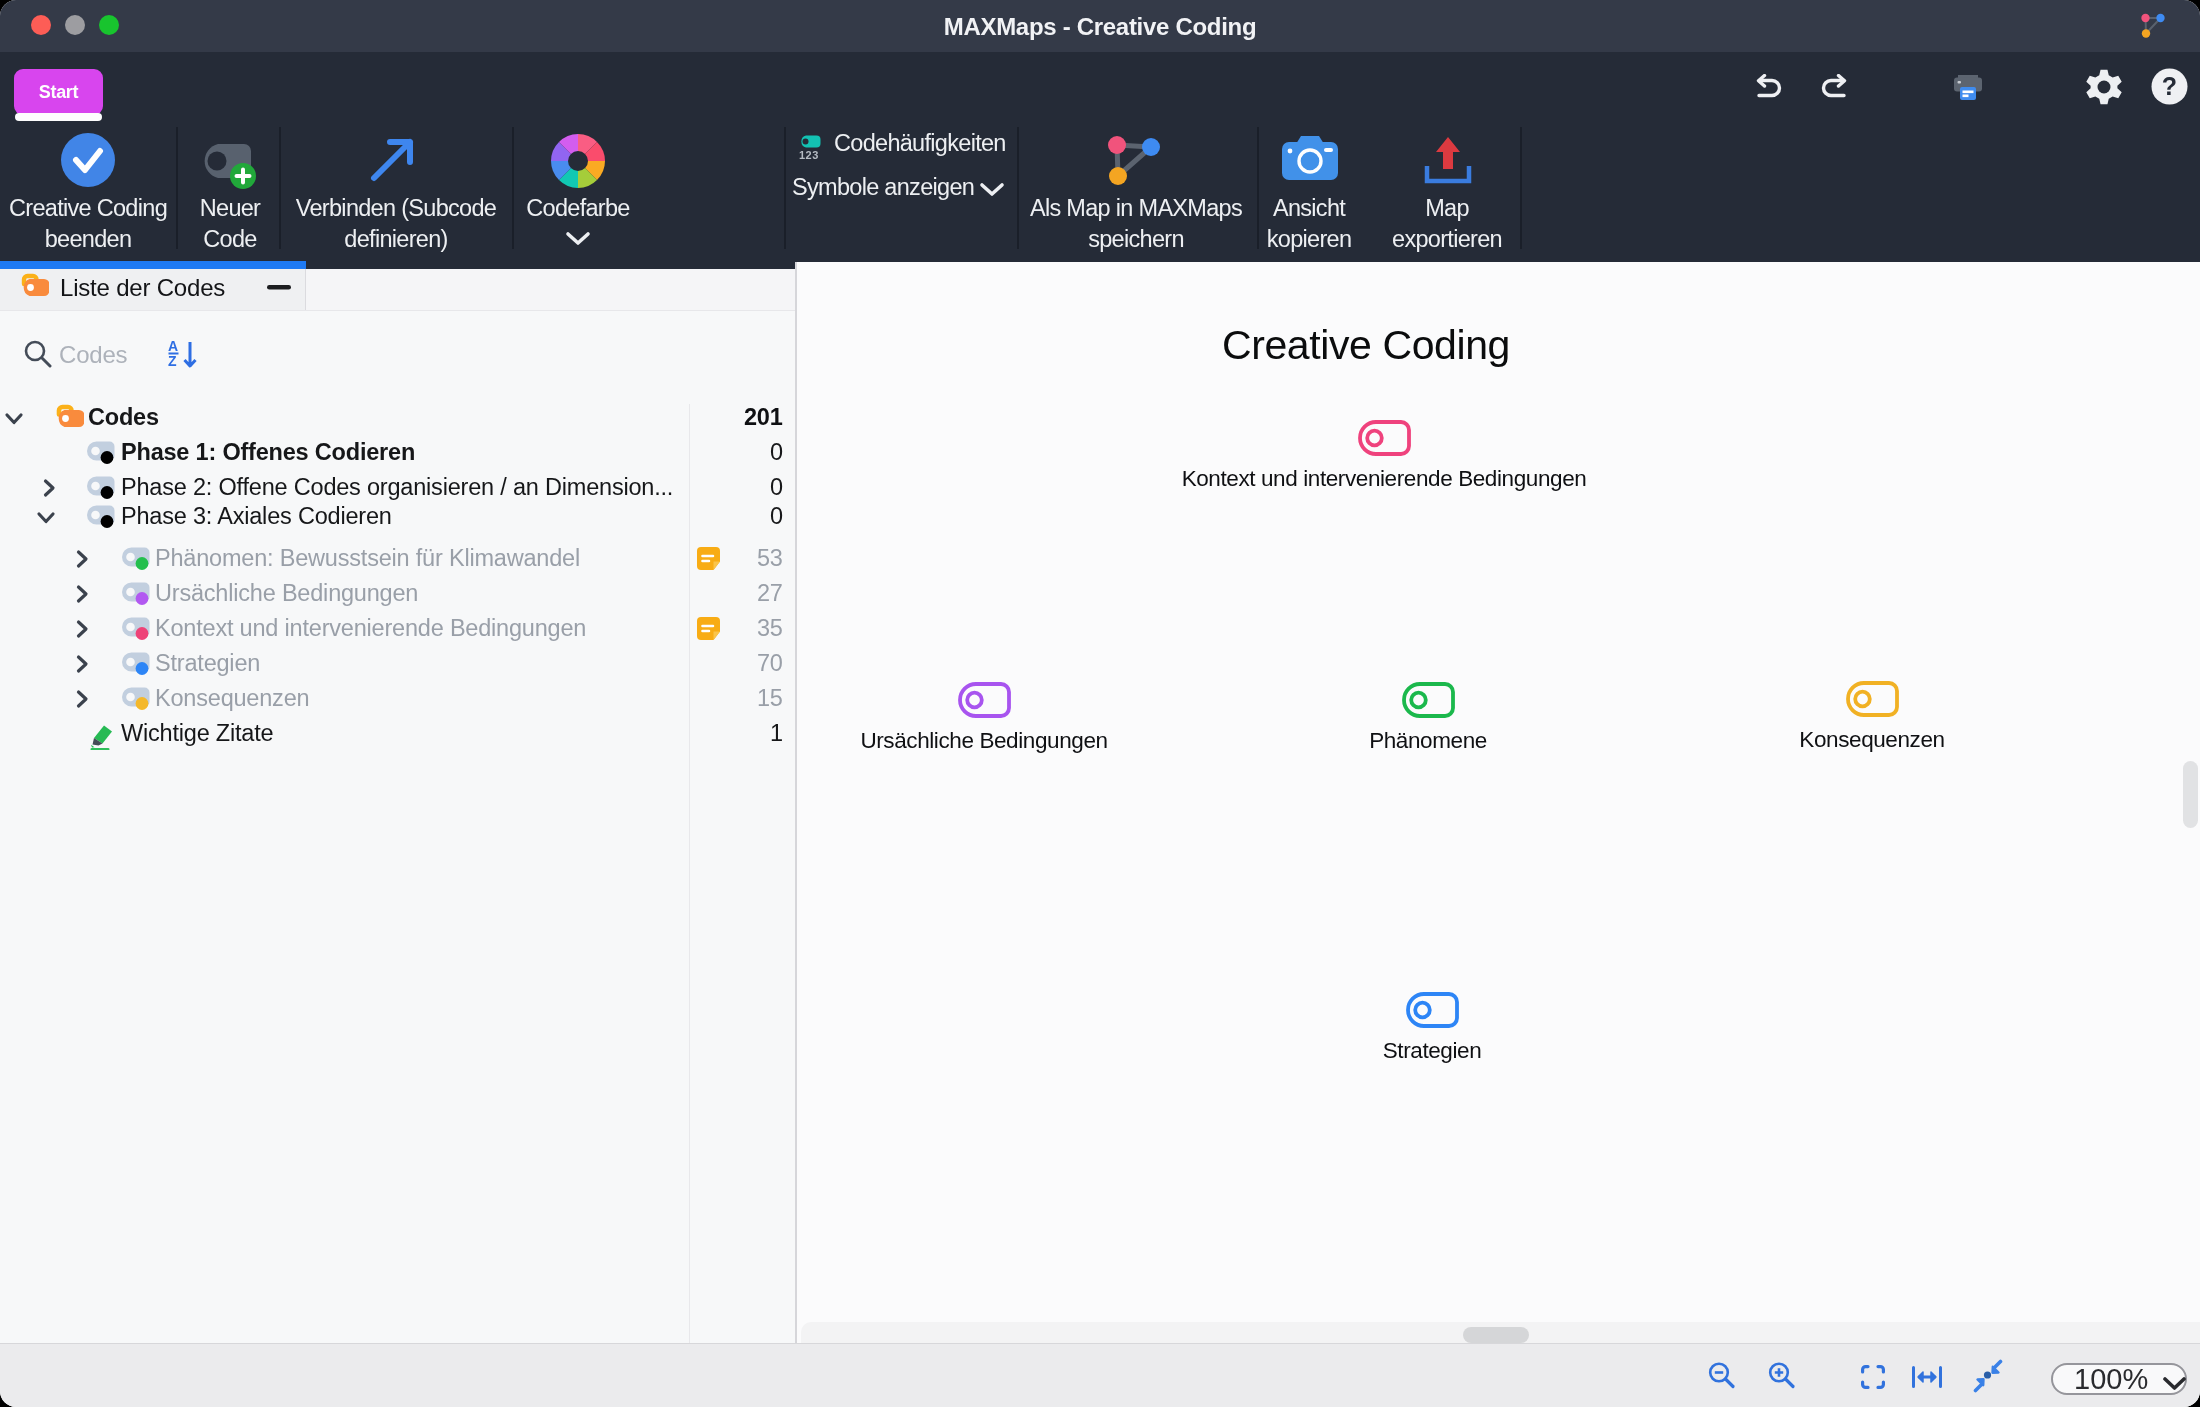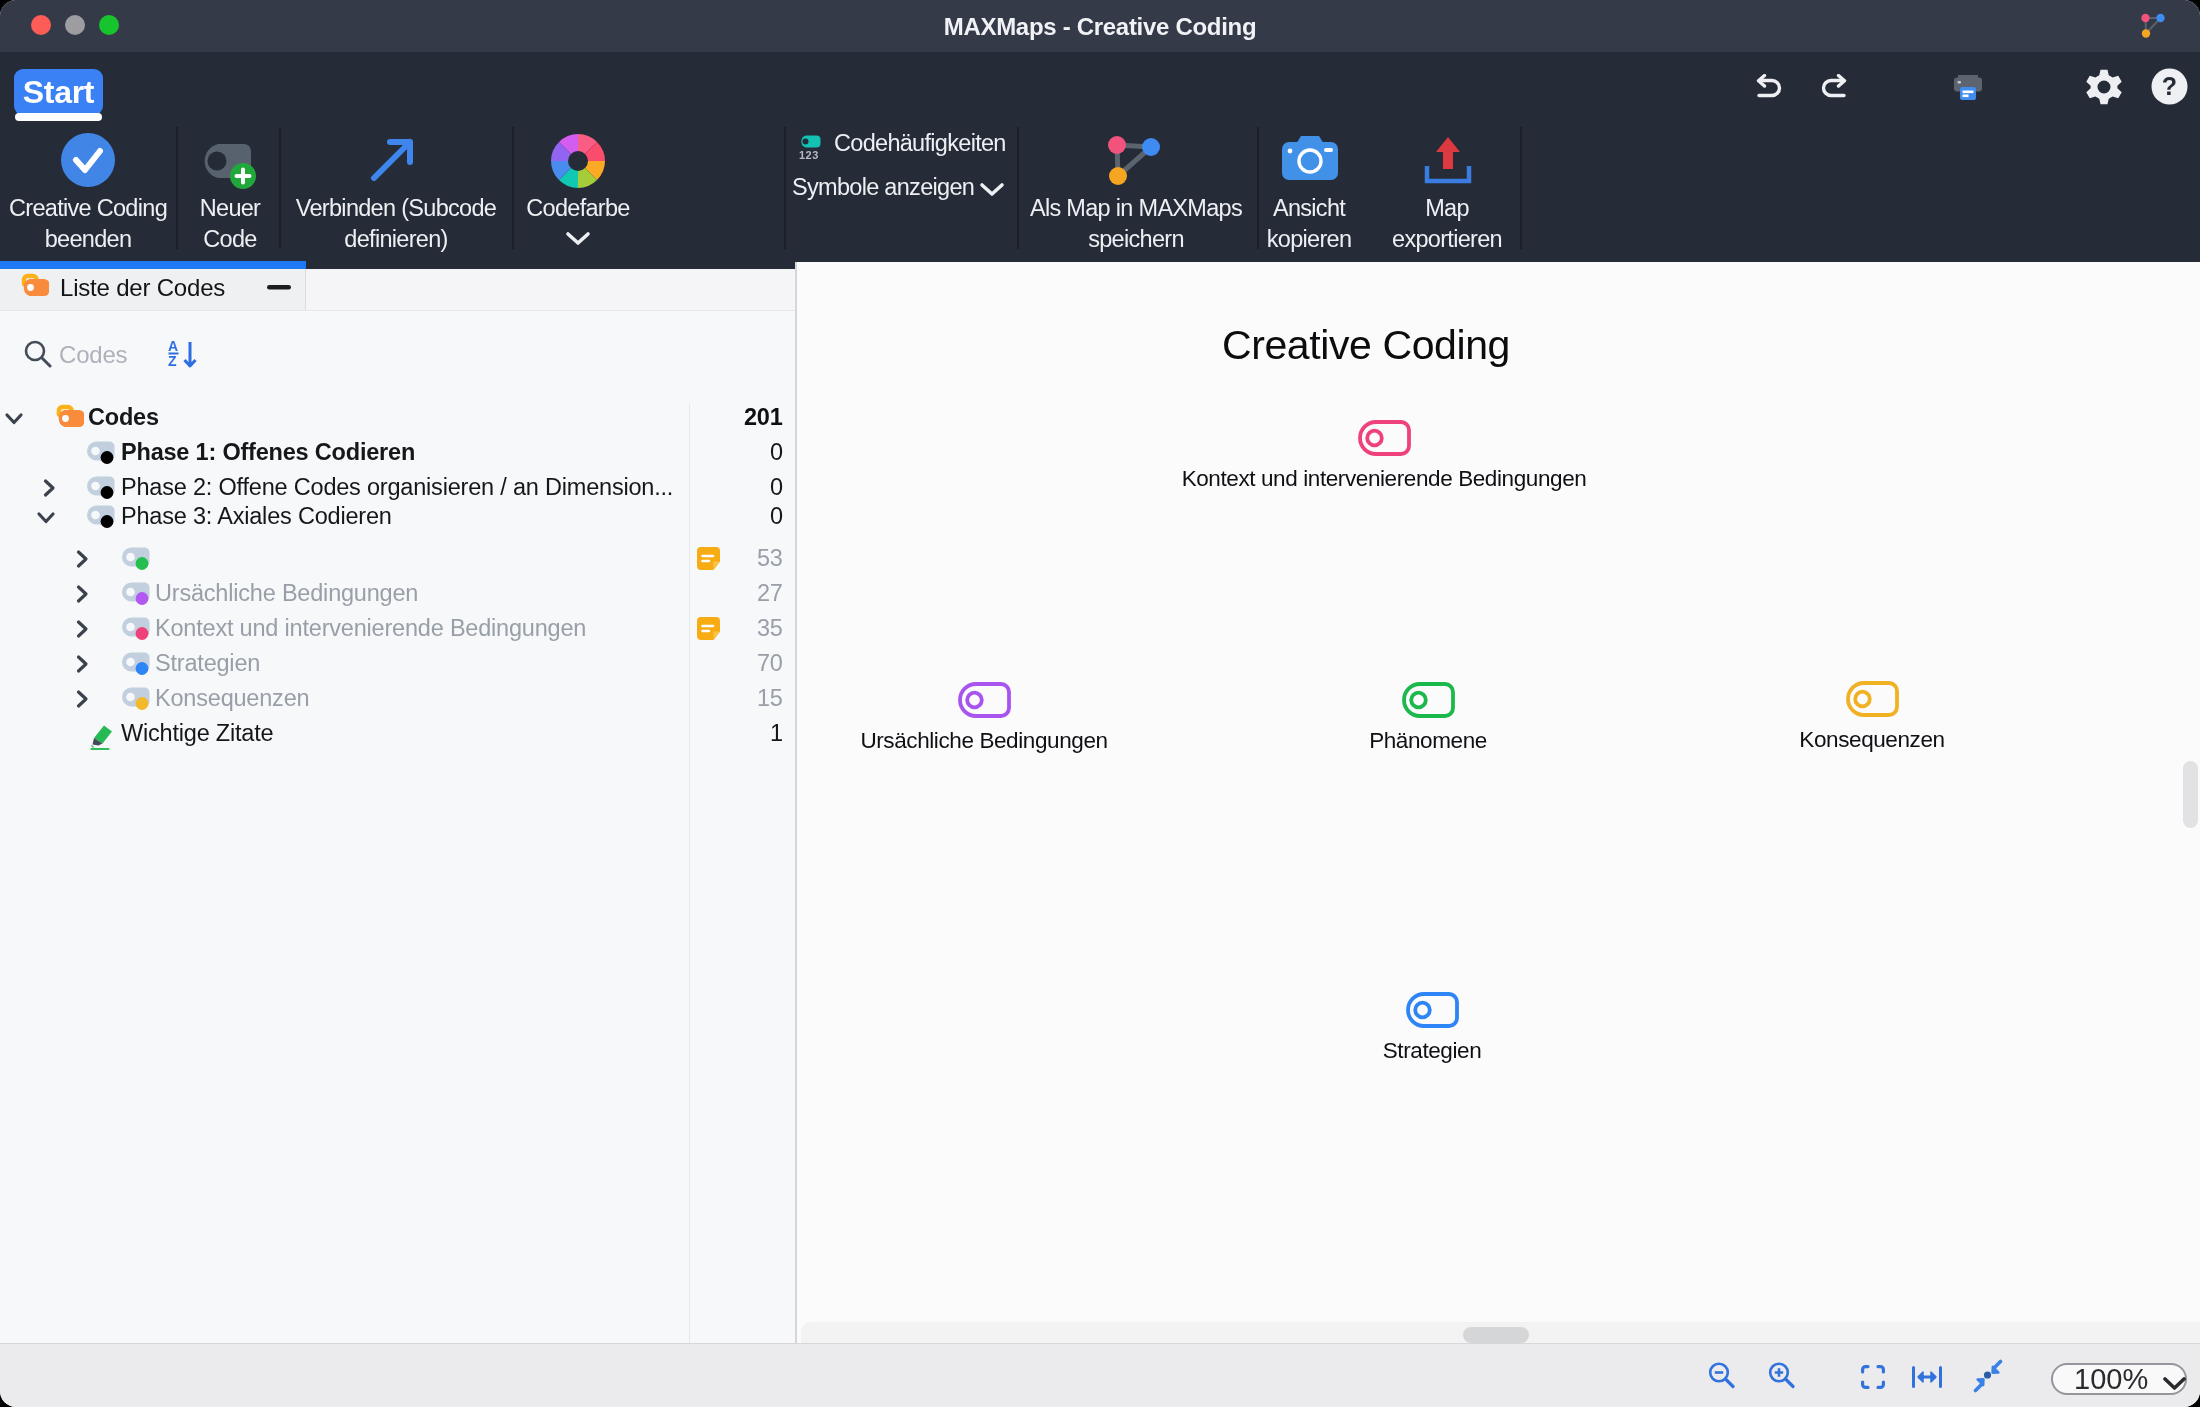--- a/index.html
+++ b/index.html
@@ -4,21 +4,21 @@
 <style>
 * { margin:0; padding:0; box-sizing:border-box; }
 div, span, svg { will-change:transform; }
 html,body { width:2200px; height:1407px; background:#000; overflow:hidden; }
 body { font-family:"Liberation Sans", sans-serif; }
 #win { position:absolute; left:0; top:0; width:2200px; height:1407px; border-radius:16px; overflow:hidden; background:#fcfcfd; transform:translateZ(0); opacity:0.999;padding-left:44px; }
 #titlebar { position:absolute; left:0; top:0; width:2200px; height:52px; background:#353b49; }
 .tl { position:absolute; top:15px; width:20px; height:20px; border-radius:50%; }
 #title { position:absolute; top:0; left:0; width:2200px; height:52px; line-height:54px; text-align:center; color:#f2f3f6; font-size:24px; font-weight:bold; letter-spacing:-0.3px; }
 #ribbon { position:absolute; left:0; top:52px; width:2200px; height:210px; background:#262c38; }
-#starttab { position:absolute; left:14px; top:17px; width:89px; height:46px; background:#3b82f6; border-radius:9px; color:#fff; font-size:32px; font-weight:bold; text-align:center; line-height:46px; letter-spacing:-0.3px; }
+#starttab { position:absolute; left:14px; top:17px; width:89px; height:46px; background:#d946ef; border-radius:9px; color:#fff; font-size:18px; font-weight:bold; text-align:center; line-height:46px; letter-spacing:-0.3px; }
 #startline { position:absolute; left:15px; top:61px; z-index:3; width:87px; height:8px; background:#fff; border-radius:4px; }
 .sep { position:absolute; top:75px; height:122px; width:2px; background:#1b202a; }
 .btn { position:absolute; color:#eef0f3; font-size:23.5px; letter-spacing:-0.7px; text-align:center; }
 .btn .lbl { position:absolute; left:50%; transform:translateX(-50%); top:141px; line-height:31px; white-space:nowrap; text-align:center; }
 .icon { position:absolute; }
 #leftpanel { position:absolute; left:0; top:262px; width:795px; height:1081px; background:#f8f9fa; }
 #tabstrip { position:absolute; left:0; top:7px; width:795px; height:42px; background:#f6f6f8; border-bottom:1px solid #e8e8eb; }
 #tab1 { position:absolute; left:0; top:0; width:306px; height:41px; background:#f0f1f3; border-right:1px solid #dcdce0; }
 #blueline { position:absolute; left:0; top:261px; width:306px; height:8px; background:#1f7bf5; z-index:6; }
 #darkstrip { position:absolute; left:306px; top:261px; width:489px; height:8px; background:#262c38; z-index:5; }
@@ -267,20 +267,21 @@
 
       <div class="row" style="top:141px;">
         <svg class="icon" style="left:71px; top:7px;" width="22" height="22" viewBox="0 0 22 22">
             <path d="M7.5 4 L15 11 L7.5 18" stroke="#3c434e" stroke-width="3.2" fill="none" stroke-linecap="round" stroke-linejoin="round"></path>
           </svg>
         <svg class="icon" style="left:122px; top:6px;" width="28" height="25" viewBox="0 0 28 25">
           <path d="M9.5 0.5 H22.5 a5 5 0 0 1 5 5 V14.5 a5 5 0 0 1 -5 5 H9.5 A9.5 9.5 0 0 1 9.5 0.5 Z" fill="#c3d0e0"></path>
           <circle cx="8.5" cy="10" r="4.3" fill="#f8f9fa"></circle>
           <circle cx="20" cy="16.5" r="6.4" fill="#25c04f"></circle>
         </svg>
+        <span class="rowtxt gray" style="left:155px;">Phänomen: Bewusstsein für Klimawandel</span>
         <svg class="icon memo" style="left:697px; top:6px;" width="23" height="23" viewBox="0 0 23 23">
           <path d="M4 0 H19 a4 4 0 0 1 4 4 V14.5 L16.5 23 H4 a4 4 0 0 1 -4 -4 V4 a4 4 0 0 1 4 -4 Z" fill="#f9ad15"></path>
           <path d="M23 14.5 L16.5 23 L16.5 14.5 Z" fill="#fbc54b"></path>
           <path d="M5.5 9 H16 M5.5 14 H12" stroke="#fff" stroke-width="2.6" stroke-linecap="round"></path>
         </svg>
         <span class="cnt">53</span>
       </div>
 
       <div class="row" style="top:176px;">
         <svg class="icon" style="left:71px; top:7px;" width="22" height="22" viewBox="0 0 22 22">

